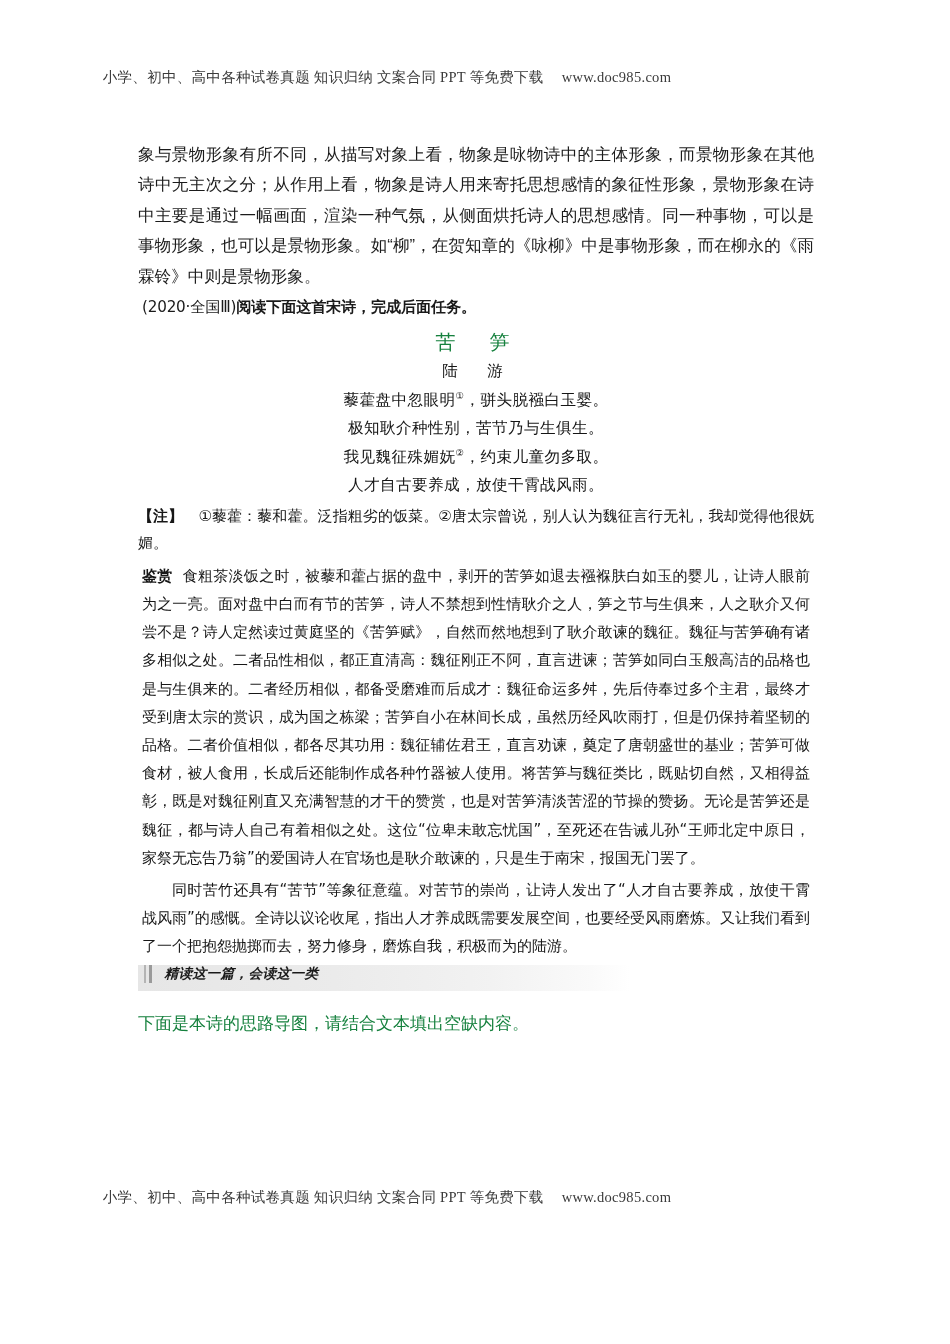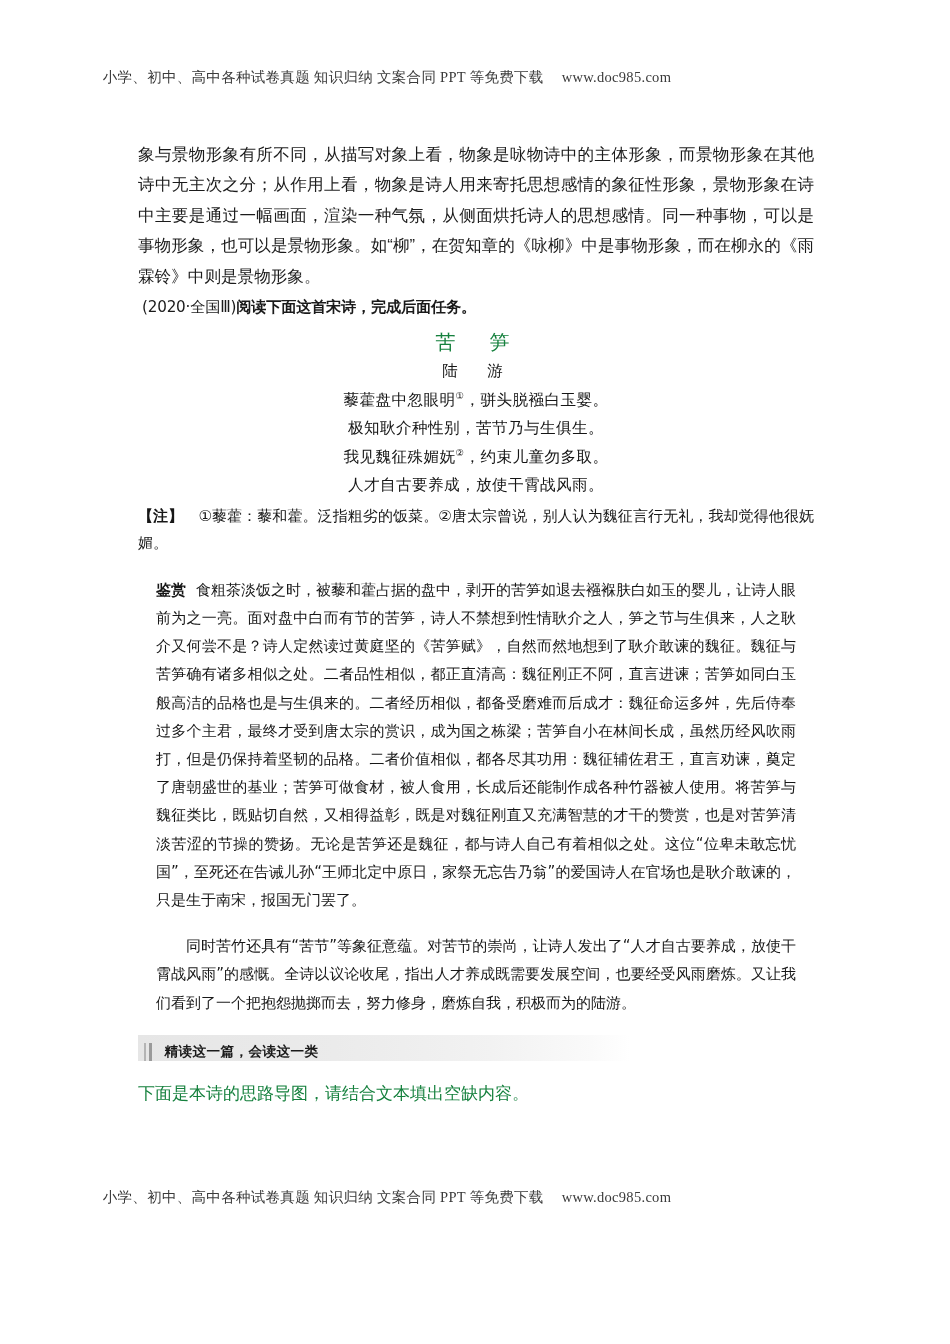--- a/index.html
+++ b/index.html
@@ -112,37 +112,38 @@
     text-justify: inter-ideograph;
     color: #171717;
   }
   .notes .label { font-weight: 700; }
 
   
   .appre {
     font-family: "DejaVu Sans", "Liberation Sans", sans-serif;
     font-size: 15px;
     line-height: 28.2px;
-    margin: 18px;
+    margin: 4px;
     text-align: justify;
     text-justify: inter-ideograph;
     color: #171717;
   }
   .appre .label { font-weight: 700; margin-right: 10px; }
   .appre.indent { text-indent: 2em; margin-top: 0px; }
 
   
   .section-bar {
     position: relative;
-    margin-top: 12px;
+    margin-top: 4px;
     height: 26px;
     width: 492px;
     background: linear-gradient(to right, #e6e6e6 0%, #ebebeb 40%, #f2f2f2 72%, #fafafa 92%, #ffffff 100%);
     display: flex;
-    align-items: flex-end;
+    align-items: flex-start;
+    font-style: italic;
   }
   .section-bar .tick-group {
     display: flex;
     margin-left: 6px;
     margin-right: 10px;
   }
   .section-bar .tick {
     width: 2.5px;
     height: 18px;
     background: #9a9a9a;

